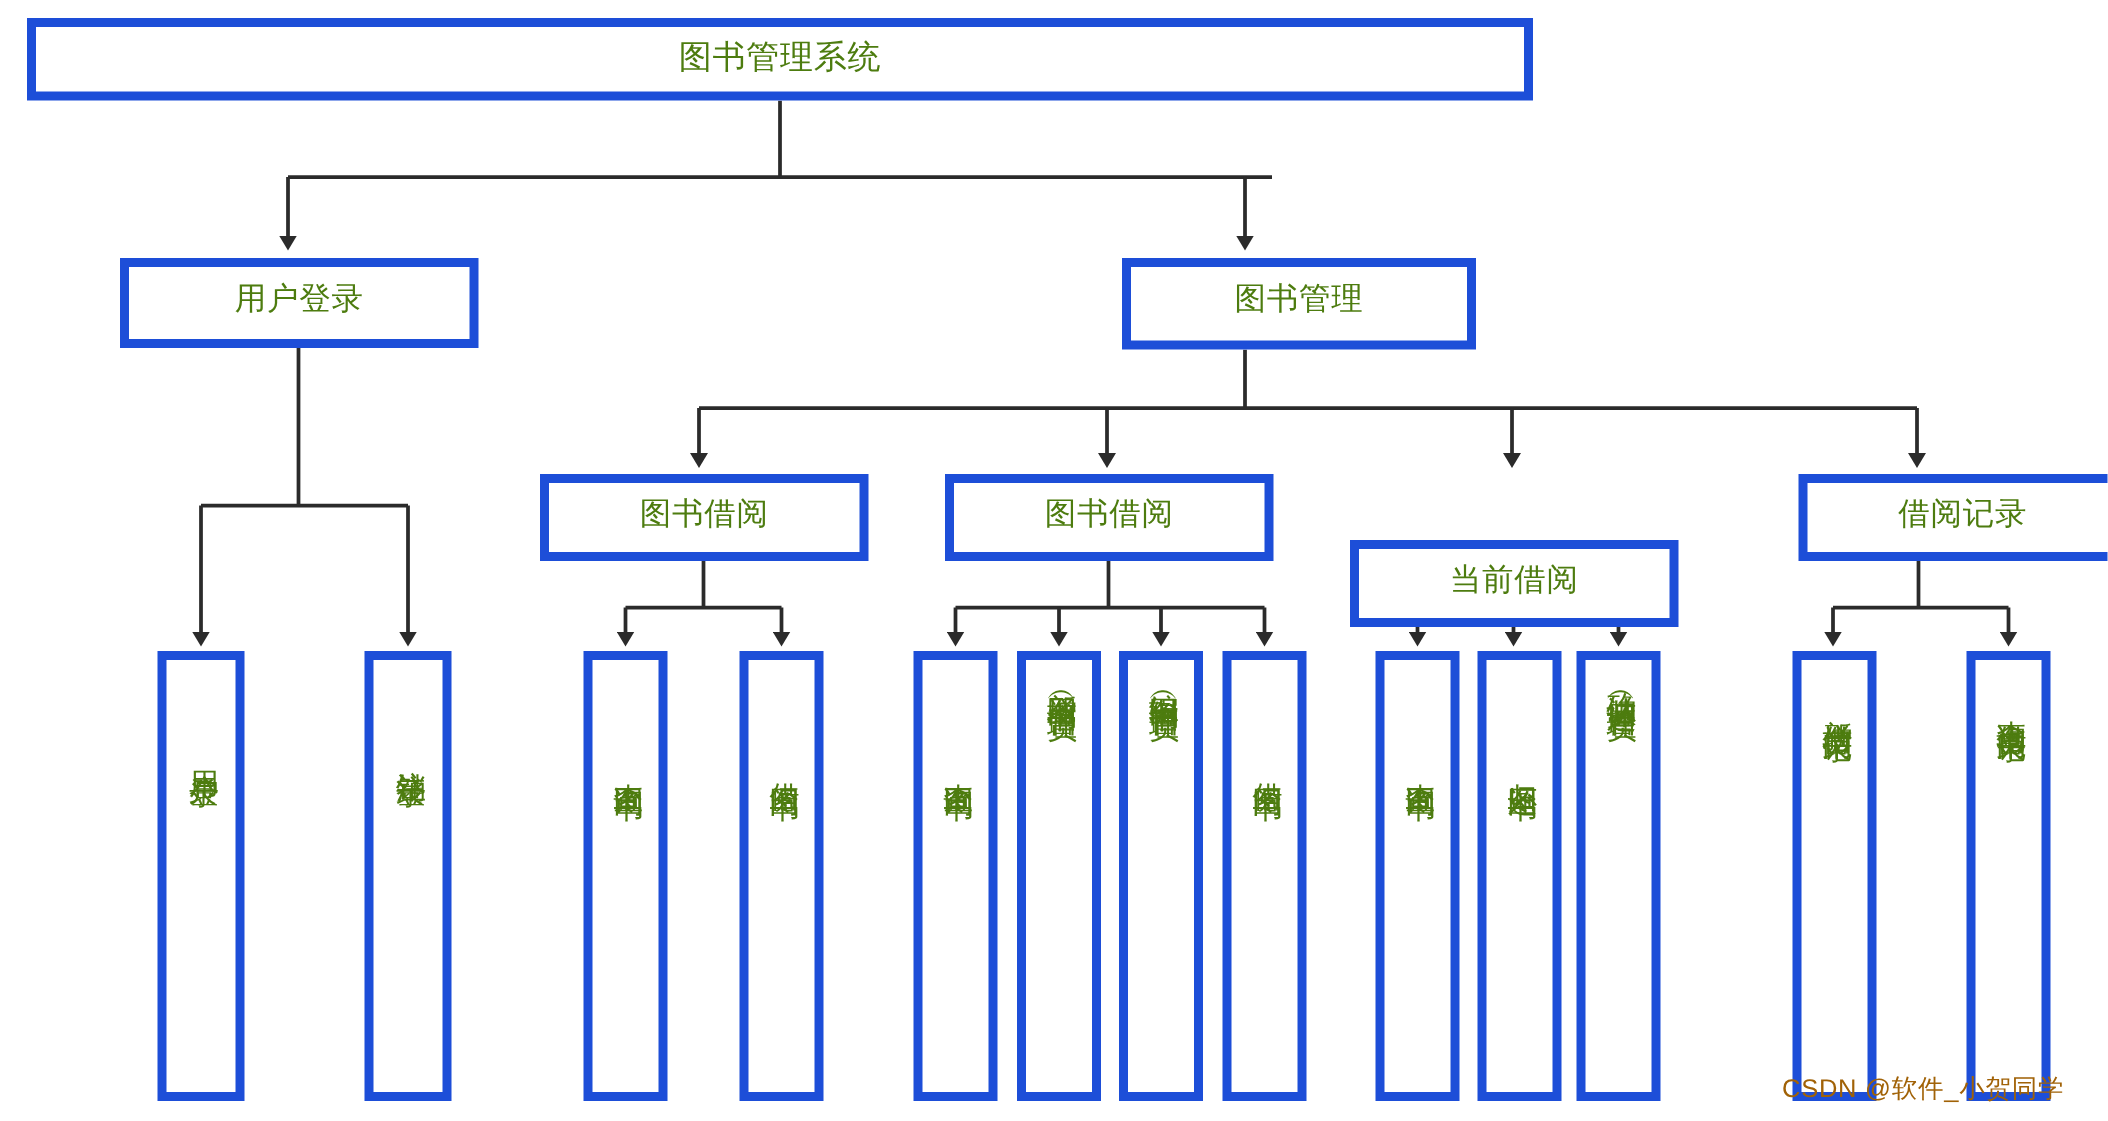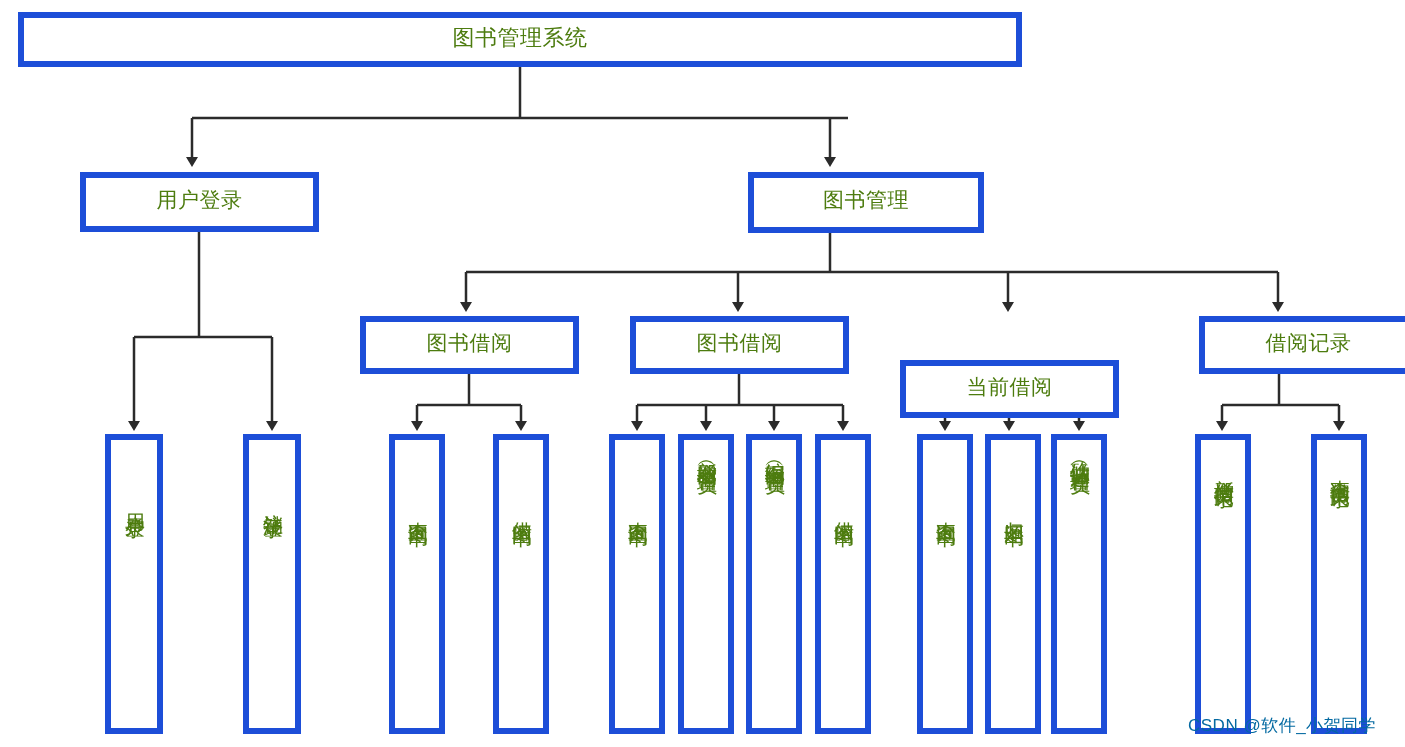--- a/index.html
+++ b/index.html
@@ -61,21 +61,21 @@
     font-size: 20px;
     letter-spacing: 2px;
     line-height: 1.05;
   }
   .node.root .node-label { font-size: 22px; }
   .watermark {
     position: absolute;
     left: 1188px;
     top: 714px;
     font-size: 17px;
-    color: #0369a1;
+    color: #a16207;
     white-space: nowrap;
     letter-spacing: 0.5px;
   }
 </style>
 </head>
 <body>
 
 <div id="diagram-root">
 
   <svg class="edges" viewBox="0 0 1405 747" xmlns="http://www.w3.org/2000/svg">

